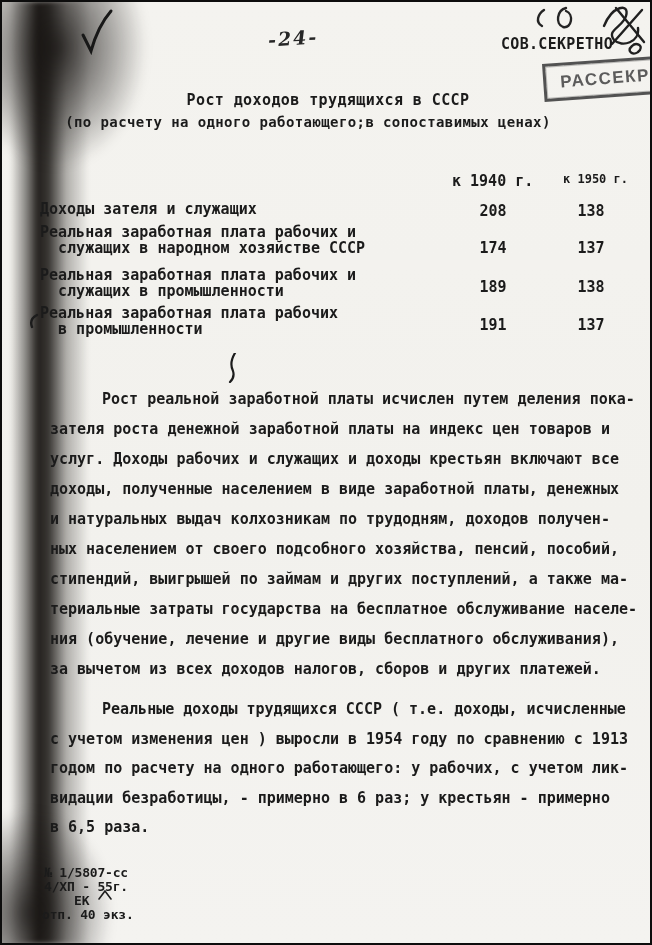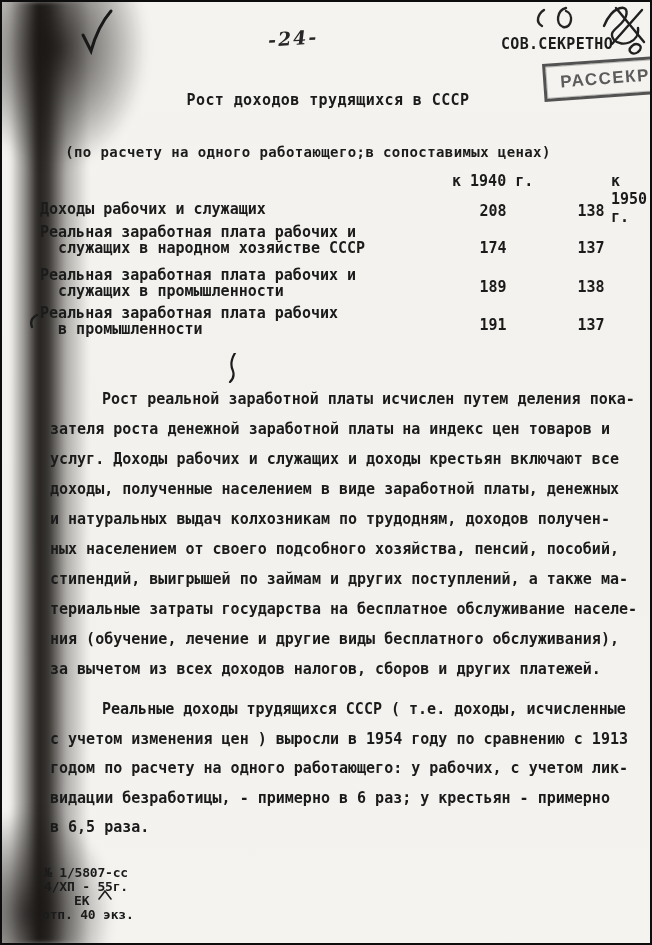--- a/index.html
+++ b/index.html
@@ -50,24 +50,24 @@
     display:flex;align-items:center;
     padding-left:14px;box-sizing:border-box;
     white-space:nowrap;
   }
   .stamp-label{
     font-family:"Liberation Sans",sans-serif;font-weight:bold;
     font-size:17px;letter-spacing:1.5px;color:rgba(78,78,78,.92);
     transform:rotate(-0.5deg);
   }
   .doc-title{left:0;top:89px;width:652px;text-align:center;font-size:15px;letter-spacing:0.4px;}
-  .doc-subtitle{left:0;top:112px;width:612px;text-align:center;font-size:14px;letter-spacing:0.4px;margin-top:30px;}
+  .doc-subtitle{left:0;top:112px;width:612px;text-align:center;font-size:14px;letter-spacing:0.4px;}
   .tbl-header{left:455px;top:149px;font-size:15px;letter-spacing:0.4px;}
   .col-1940{left:450px;top:170px;font-size:15px;}
-  .col-1950{left:561px;top:170px;font-size:15px;margin-left:48px;}
+  .col-1950{left:561px;top:170px;font-size:12px;}
   .t-row{position:absolute;left:38px;width:590px;}
   .t-label{font-size:15px;line-height:16px;white-space:pre-line;}
   .t-val{position:absolute;font-size:15px;text-align:center;}
   .t-v1{left:424px;width:58px;}
   .t-v2{left:520px;width:62px;}
   .para{font-size:15px;white-space:pre-line;text-indent:52px;width:606px;left:48px;}
   .p1{top:382px;line-height:30px;}
   .p2{top:693px;line-height:29.5px;}
   .foot{font-size:13px;letter-spacing:-0.2px;}
   .f-doc{left:42px;top:863px;}
@@ -112,21 +112,21 @@
     <span class="stamp-label">РАССЕКРЕЧЕНО</span>
   </div>
 
   <div class="pos doc-title tw">Рост доходов трудящихся в СССР</div>
   <div class="pos doc-subtitle tw">(по расчету на одного работающего;в сопоставимых ценах)</div>
 
   <div class="pos col-1940 tw">к 1940 г.</div>
   <div class="pos col-1950 tw">к 1950 г.</div>
 
   <div class="t-row" style="top:199px;">
-    <div class="t-label tw">Доходы рабочих и служащих</div>
+    <div class="t-label tw">Доходы зателя и служащих</div>
     <div class="t-val t-v1 tw" style="top:1px;">208</div>
     <div class="t-val t-v2 tw" style="top:1px;">138</div>
   </div>
   <div class="t-row" style="top:222px;">
     <div class="t-label tw">Реальная заработная плата рабочих и
 &nbsp;&nbsp;служащих в народном хозяйстве СССР</div>
     <div class="t-val t-v1 tw" style="top:15px;">174</div>
     <div class="t-val t-v2 tw" style="top:15px;">137</div>
   </div>
   <div class="t-row" style="top:265px;">

